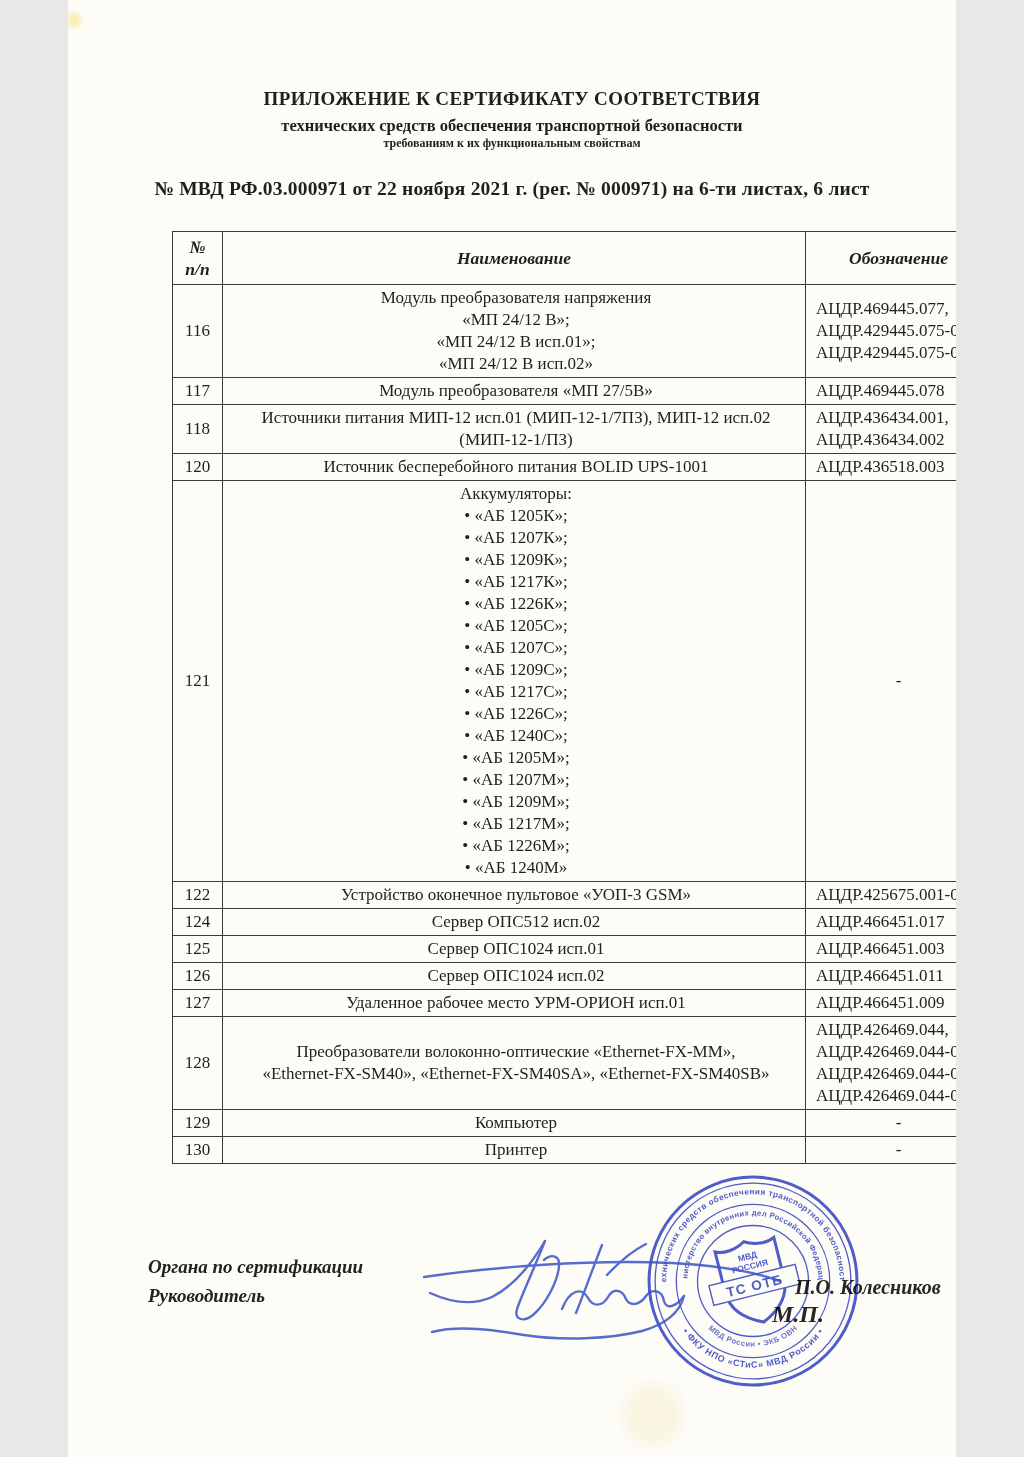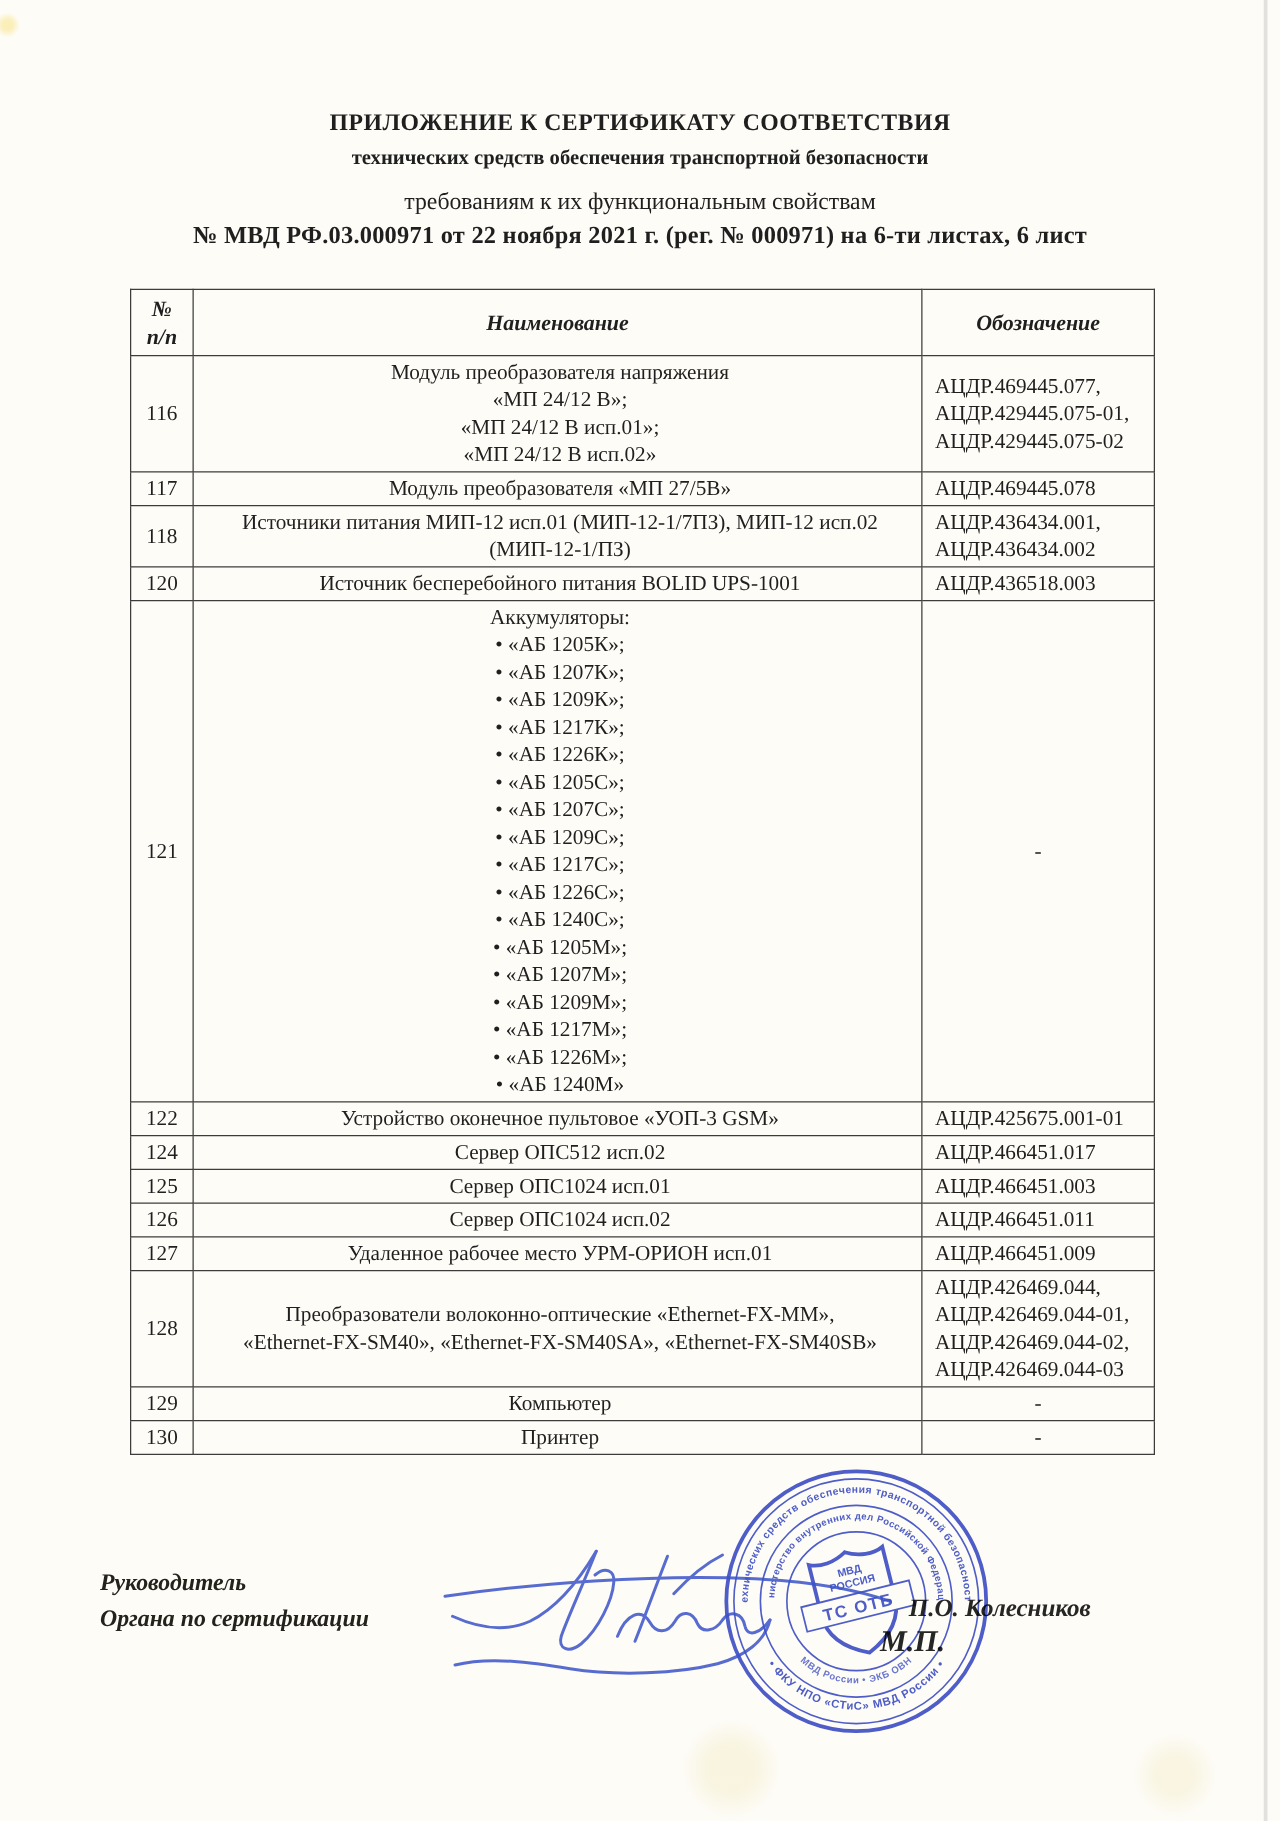--- a/index.html
+++ b/index.html
@@ -1,31 +1,31 @@
 <!DOCTYPE html>
 <html><head>
 <meta charset="utf-8">
 <style>
   * { margin:0; padding:0; box-sizing:border-box; }
   body { background:#e8e8e8; font-family:"Liberation Serif", serif; }
   .page {
-    position:relative; width:1024px; height:1457px; margin:0 auto;
+    position:relative; width:888px; height:1457px; margin:0 auto;
     background:
       radial-gradient(circle at 585px 1415px, rgba(245,238,205,.55) 0 18px, rgba(245,238,205,0) 40px),
       radial-gradient(circle at 940px 1420px, rgba(245,238,205,.5) 0 14px, rgba(245,238,205,0) 34px),
       radial-gradient(circle at 6px 20px, rgba(250,235,170,.8) 0 4px, rgba(250,235,170,0) 10px),
       #fdfcf7;
     color:#1f1f1f; overflow:hidden;padding-left:16px;
   }
   .scan-edge { position:absolute; top:0; left:1011px; width:3px; height:100%; background:rgba(175,175,172,.35); }
 
   .doc-header { position:absolute; top:88px; left:0; width:100%; text-align:center; }
   .t1 { font-size:19px; font-weight:bold; letter-spacing:.4px; }
   .t2 { font-size:16.5px; font-weight:bold; margin-top:6px; }
-  .t3 { font-size:19px; font-weight:normal; margin-top:15px; }
+  .t3 { font-size:12px; font-weight:bold; margin-top:0; }
   .num-line { position:absolute; top:178px; left:0; width:100%; text-align:center;
     font-size:19.5px; font-weight:bold; letter-spacing:.2px; }
 
   .tbl-wrap { position:absolute; top:231px; left:104px; width:819px; }
   table.main { border-collapse:collapse; width:100%; table-layout:fixed; }
   col.c1 { width:50px; } col.c2 { width:583px; } col.c3 { width:186px; }
   th, td { border:1.6px solid #3c3c3c; font-size:17px; line-height:22px; vertical-align:middle; }
   th { font-style:italic; font-weight:bold; font-size:17.5px; padding:4px 2px; text-align:center; height:45px; }
   td.c-num { text-align:center; padding:2px 3px; }
   td.c-name { text-align:center; padding:2px 6px 2px 10px; }
@@ -134,22 +134,22 @@
           <tr>
             <td class="c-num">130</td>
             <td class="c-name">Принтер</td>
             <td class="c-des dash">-</td>
           </tr>
         </tbody>
     </table>
   </div>
 
   <div class="footer-label">
+    <div>Органа по сертификации</div>
     <div>Руководитель</div>
-    <div>Органа по сертификации</div>
   </div>
 
   <svg class="stamp-svg" width="222" height="222" viewBox="0 0 220 220">
     <defs>
       <path id="arcOT" d="M 24,110 A 86,86 0 0 1 196,110"></path>
       <path id="arcIT" d="M 45,110 A 65,65 0 0 1 175,110"></path>
       <path id="arcOB" d="M 24,110 A 86,86 0 0 0 196,110"></path>
       <path id="arcIB" d="M 45,110 A 65,65 0 0 0 175,110"></path>
     </defs>
     <g stroke="#4050c3" fill="none">

